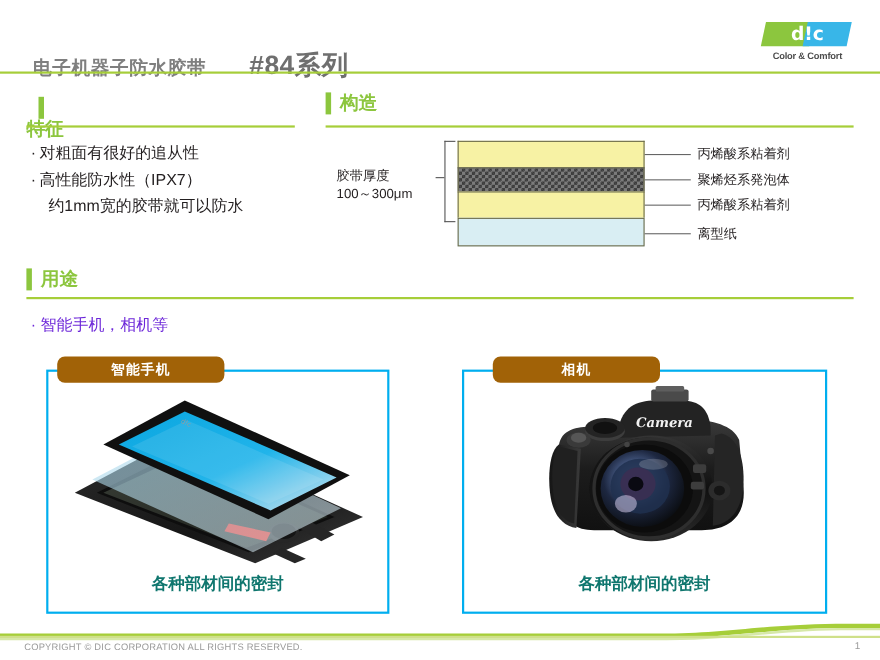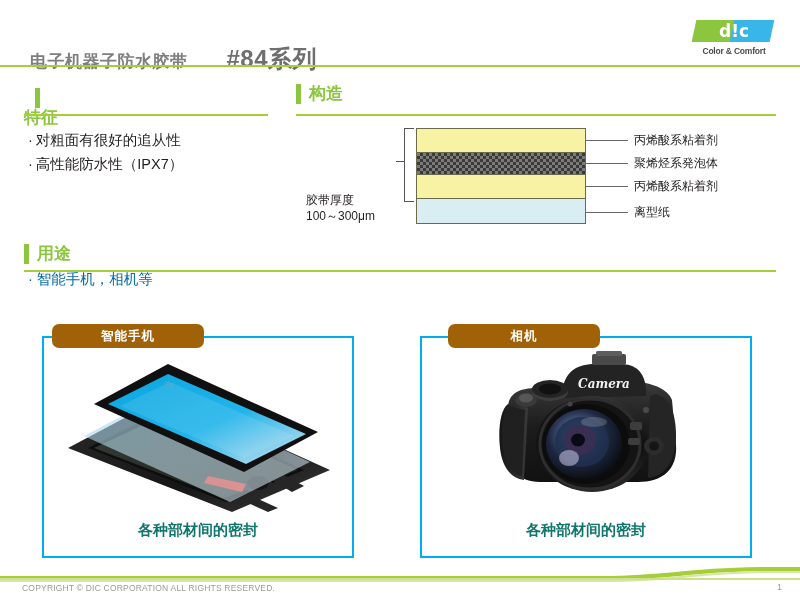--- a/index.html
+++ b/index.html
@@ -147,21 +147,20 @@
     width: 490px; height: 106px;
   }
   .thickness-label {
     position: absolute;
     left: 10px; top: 26px;
     width: 96px;
     text-align: left;
     font-size: 12px;
     color: #231f20;
     line-height: 16px;
-    margin-top: 40px;
   }
   .bracket {
     position: absolute;
     left: 108px; top: 2px;
     width: 9px; height: 72px;
     border-left: 1.4px solid #555;
     border-top: 1.4px solid #555;
     border-bottom: 1.4px solid #555;
   }
   .bracket-nub {
@@ -209,23 +208,23 @@
     line-height: 14px;
     white-space: nowrap;
     transform: translateY(-7px);
   }
 
   
   #usage-head { left: 24px; top: 244px; }
   #usage-underline { left: 24px; top: 270px; width: 752px; }
   .usage-text {
     position: absolute;
-    left: 28px; top: 270px;
+    left: 28px; top: 286px;
     font-size: 14.5px;
-    color: #0369a1;
+    color: #6d28d9;
   }
 
   .app-box {
     position: absolute;
     border: 2px solid #00aeef;
     box-sizing: border-box;
   }
   #app-box-phone { left: 42px; top: 336px; width: 312px; height: 222px; }
   #app-box-camera { left: 420px; top: 336px; width: 332px; height: 222px; }
 
@@ -316,20 +315,21 @@
 
 <div class="feature-list">
   <div class="feature-item">
     <span class="feature-dot">·</span>
     <span class="feature-text">对粗面有很好的追从性</span>
   </div>
   <div class="feature-item">
     <span class="feature-dot">·</span>
     <span class="feature-text">高性能防水性（IPX7）</span>
   </div>
+  <div class="feature-sub">约1mm宽的胶带就可以防水</div>
 </div>
 
 <div class="section-head" id="structure-head">
   <div class="section-bar"></div>
   <div class="section-title">构造</div>
 </div>
 <div class="section-underline" id="structure-underline"></div>
 
 <div class="structure-wrap">
   <div class="thickness-label">

